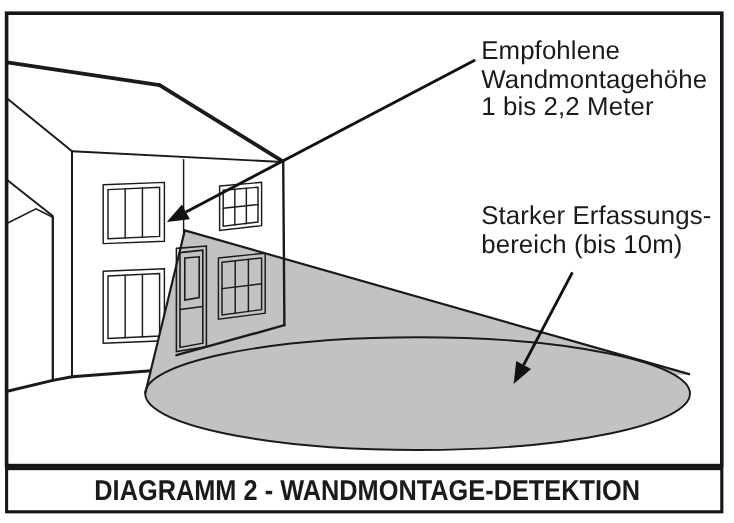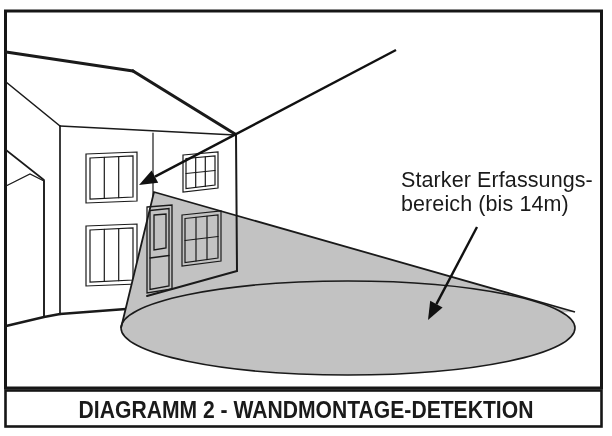--- a/index.html
+++ b/index.html
@@ -112,18 +112,21 @@
       </g>
       <g>
         <path d="M477,227 L436.4,304.1" stroke="#111" stroke-width="2.4" fill="none"></path>
         <polygon points="428,320 442.6,307.4 430.2,300.8" fill="#111"></polygon>
       </g>
     </g>
 
     <rect x="5.5" y="390.5" width="596" height="36" fill="#ffffff" stroke="#161616" stroke-width="2.6"></rect>
   </svg>
 
+  <div class="callout callout-1">Empfohlene
+Wandmontagehöhe
+1 bis 2,2 Meter</div>
 
   <div class="callout callout-2">Starker Erfassungs-
-bereich (bis 14m)</div>
+bereich (bis 10m)</div>
 
   <div class="caption">DIAGRAMM 2 - WANDMONTAGE-DETEKTION</div>
 </div>
 
 </body></html>

